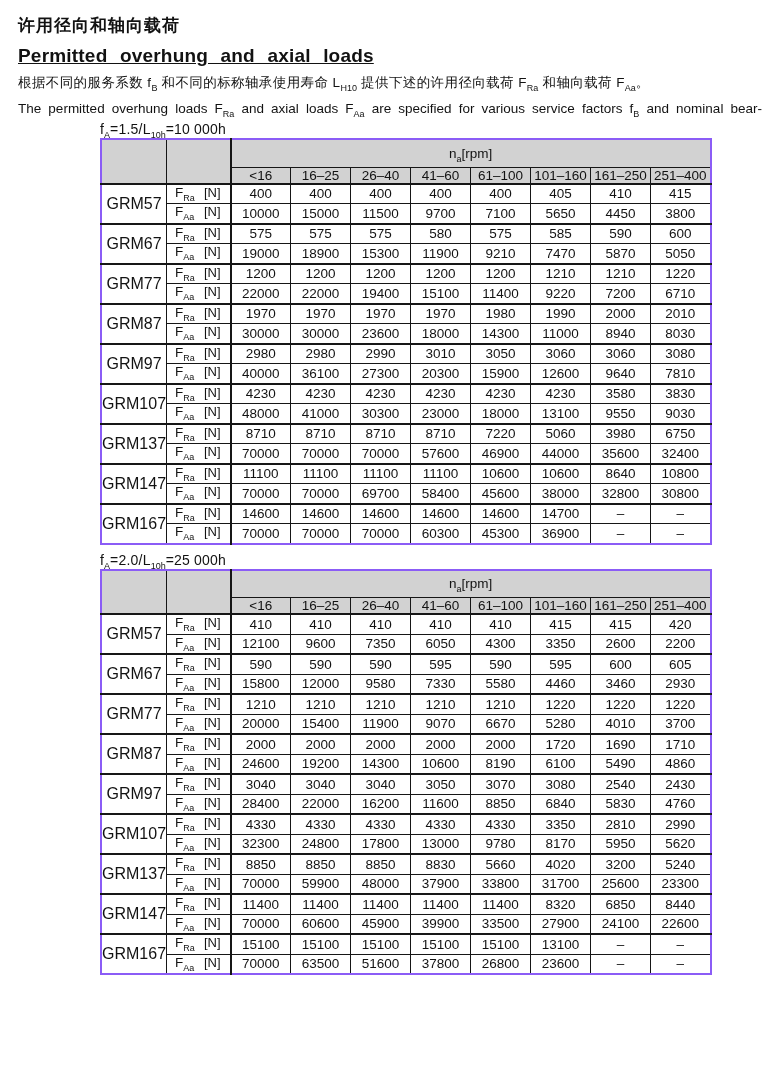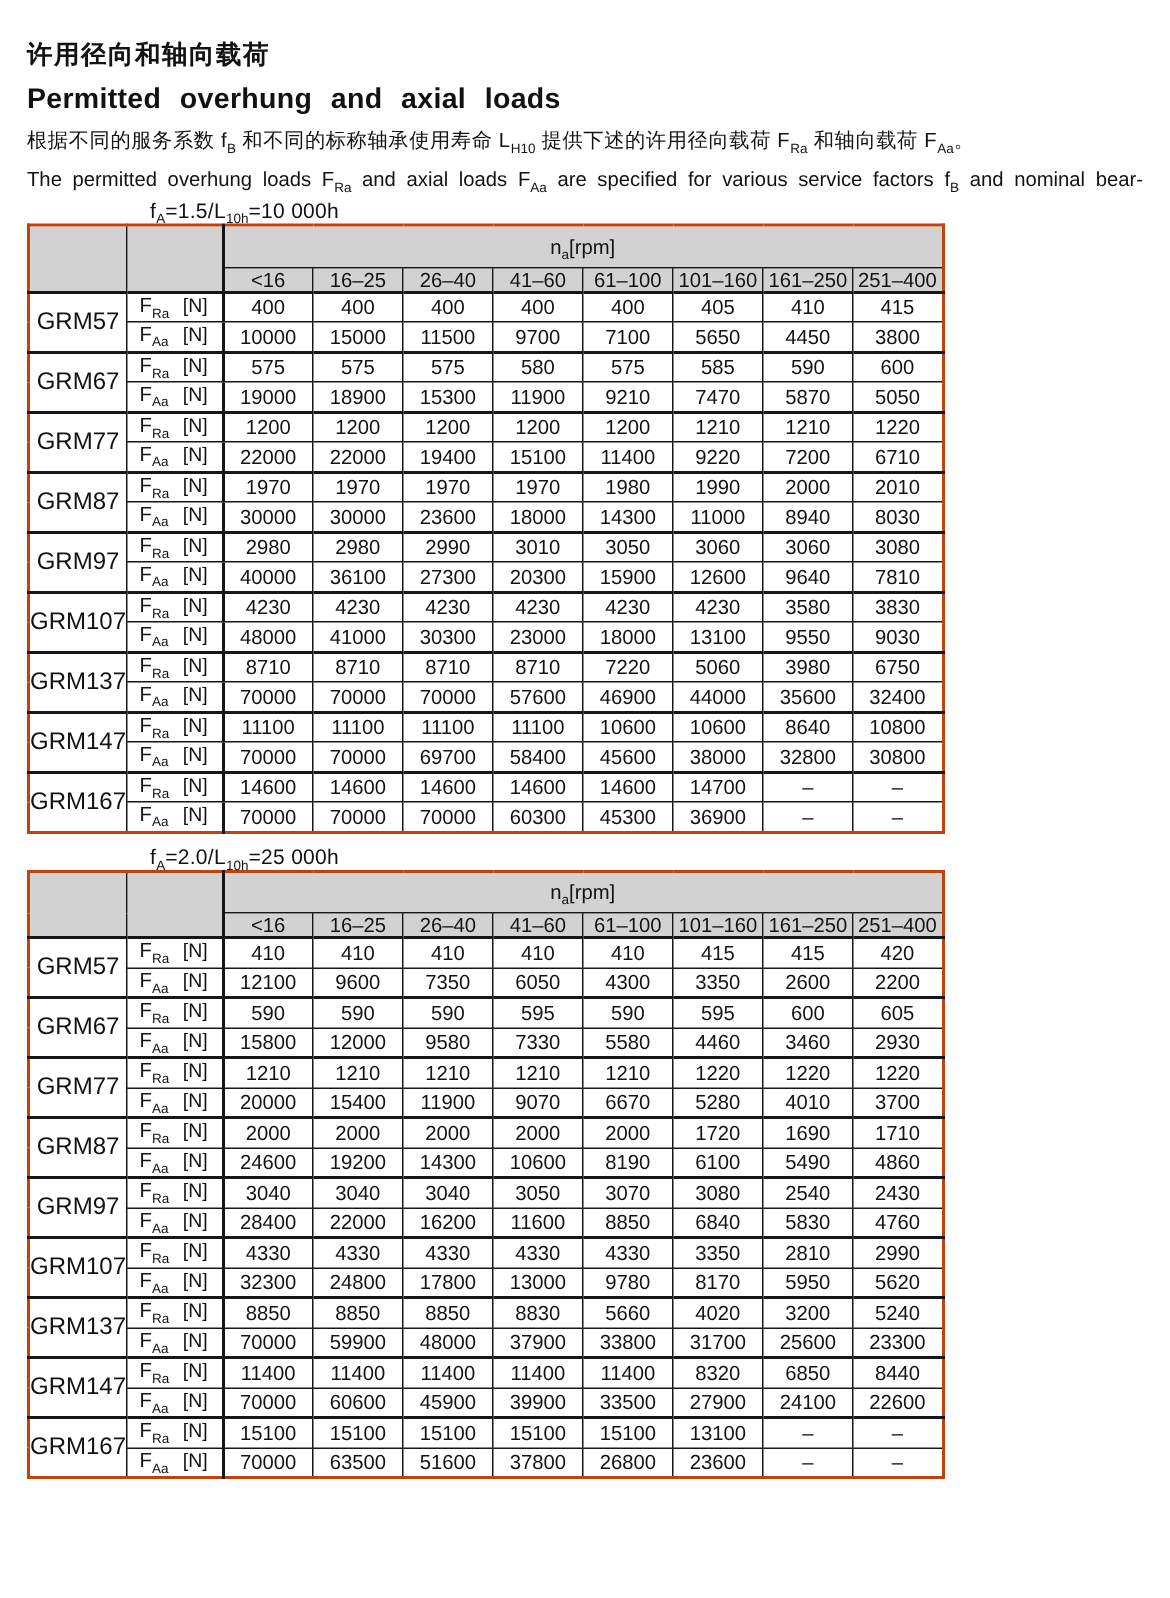--- a/index.html
+++ b/index.html
@@ -4,29 +4,29 @@
 <style>
   * { box-sizing: border-box; }
   html, body { margin: 0; padding: 0; }
   body {
     width: 780px; height: 1065px;
     background: #ffffff;
     color: #121212;
     font-family: "Liberation Sans", "DejaVu Sans", sans-serif;
     overflow: hidden;
   }
-  .content { padding: 23px 18px 0 18px; }
+  .content { padding: 12px 18px 0 18px; }
 
   .title-zh {
     font-size: 17px; font-weight: bold;
     margin: 2px 0 8px 0; letter-spacing: 1px;
   }
   .title-en {
     font-size: 19px; font-weight: bold;
-    margin: 0 0 7px 0; word-spacing: 7px; letter-spacing: 0.2px;
+    margin: 0 0 7px 0; word-spacing: 7px; letter-spacing: 0.2px; text-decoration: underline;
   }
   .intro-zh {
     font-size: 13.5px; margin: 0 0 6px 0; letter-spacing: 0.4px;
   }
   .intro-en-l1 {
     font-size: 13.5px; line-height: 21px;
     text-align: justify; text-align-last: justify;
     word-spacing: 2px;
   }
   .intro-en-l2 {
@@ -37,21 +37,22 @@
 
   .table-caption {
     margin: 2px 0 1px 82px;
     font-size: 14px; letter-spacing: 0.2px;
   }
   .table-caption.second { margin-top: 7px; }
 
   table.loads {
     border-collapse: collapse;
     table-layout: fixed;
-    border: 2px solid #c2410c;
+    margin-left: 82px;
+    border: 2px solid #8b5cf6;
   }
   table.loads th, table.loads td {
     border: 1px solid #161616;
     padding: 0;
     text-align: center;
     font-weight: normal;
     overflow: hidden;
     white-space: nowrap;
   }
   table.loads thead th { background: var(--head-bg, #d2d2d2); font-size: 13.5px; }

